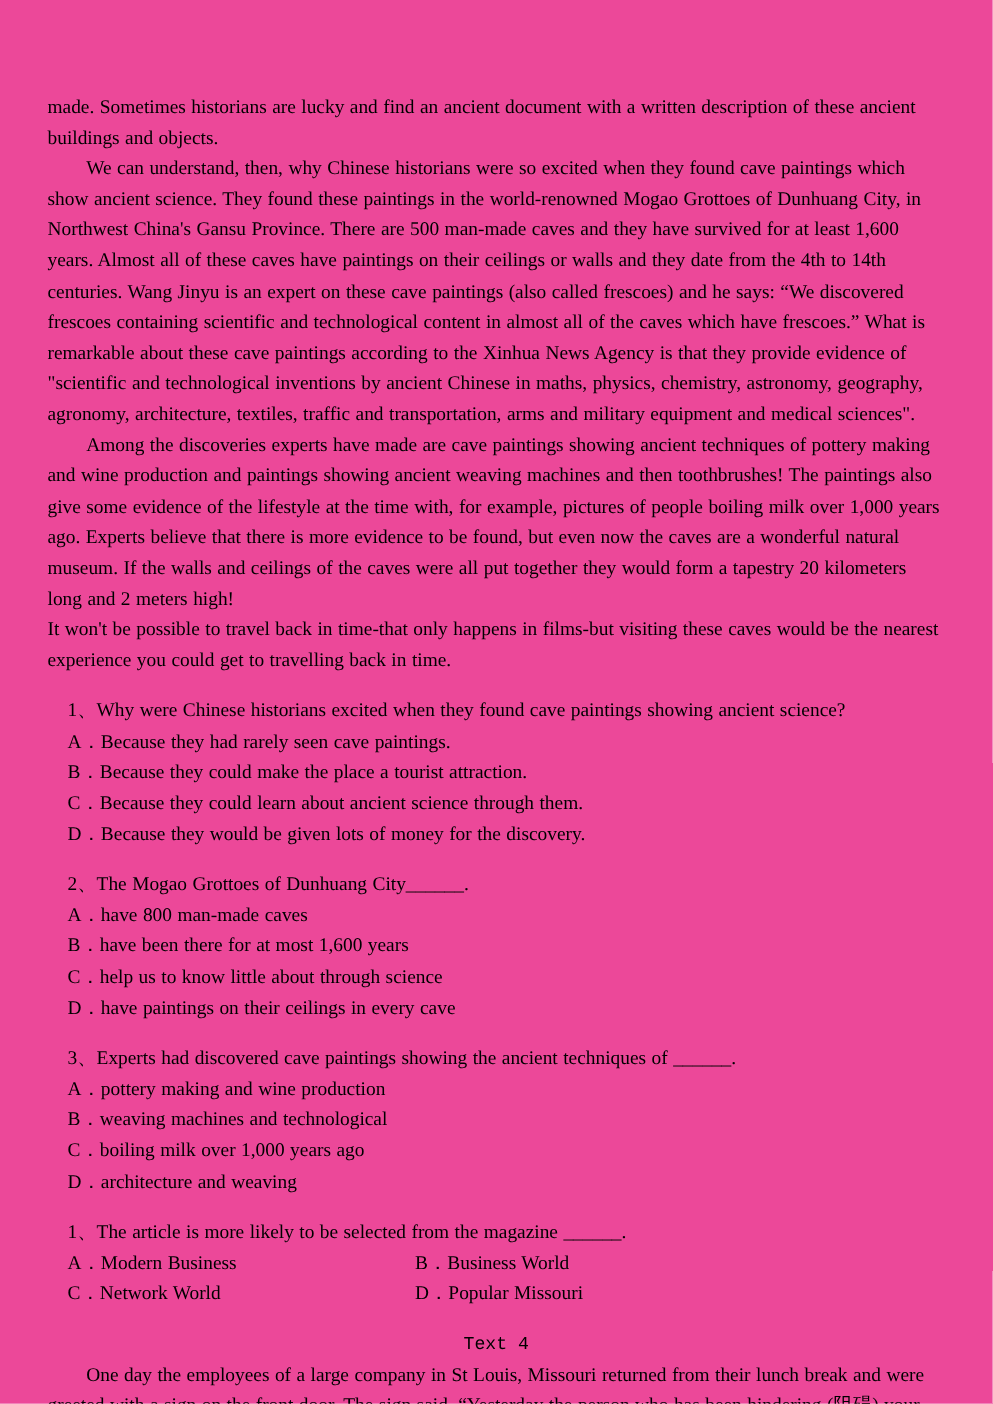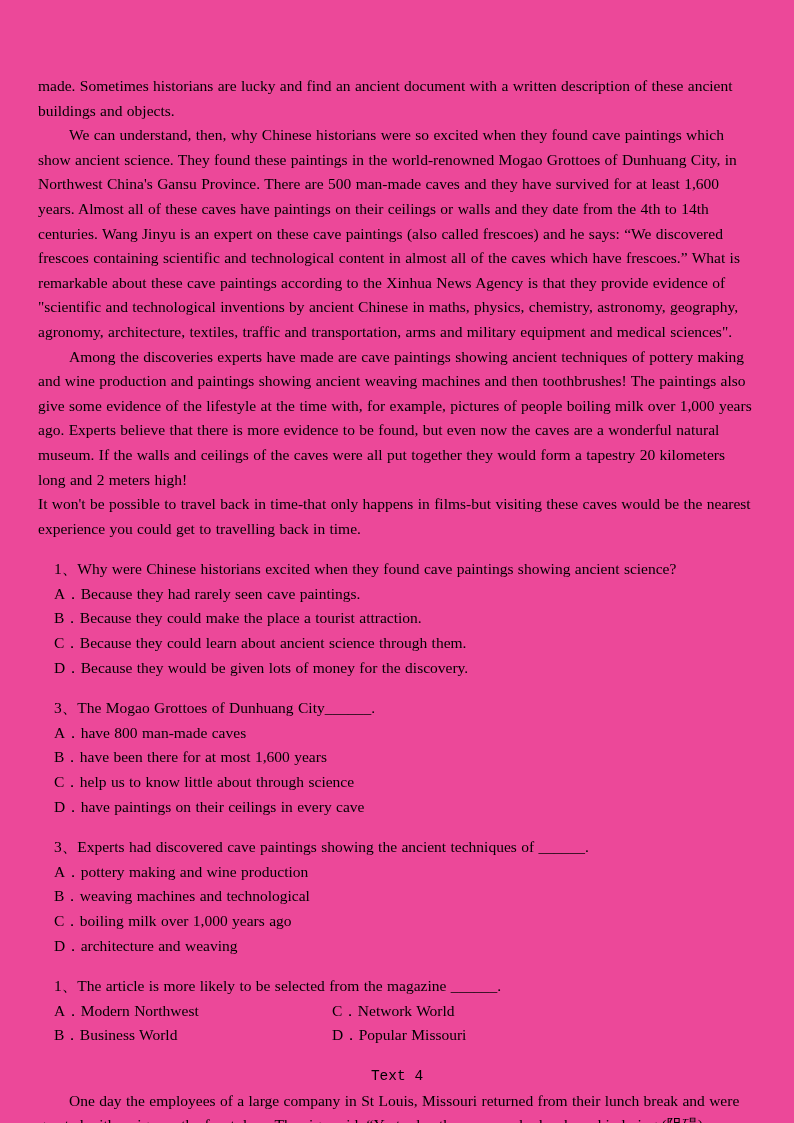--- a/index.html
+++ b/index.html
@@ -50,41 +50,41 @@
 
   <div class="question">
     <p class="q-stem">1、Why were Chinese historians excited when they found cave paintings showing ancient science?</p>
     <p class="q-option">A．Because they had rarely seen cave paintings.</p>
     <p class="q-option">B．Because they could make the place a tourist attraction.</p>
     <p class="q-option">C．Because they could learn about ancient science through them.</p>
     <p class="q-option">D．Because they would be given lots of money for the discovery.</p>
   </div>
 
   <div class="question">
-    <p class="q-stem">3、The Mogao Grottoes of Dunhuang City______.</p>
+    <p class="q-stem">2、The Mogao Grottoes of Dunhuang City______.</p>
     <p class="q-option">A．have 800 man-made caves</p>
     <p class="q-option">B．have been there for at most 1,600 years</p>
     <p class="q-option">C．help us to know little about through science</p>
     <p class="q-option">D．have paintings on their ceilings in every cave</p>
   </div>
 
   <div class="question">
     <p class="q-stem">3、Experts had discovered cave paintings showing the ancient techniques of ______.</p>
     <p class="q-option">A．pottery making and wine production</p>
     <p class="q-option">B．weaving machines and technological</p>
     <p class="q-option">C．boiling milk over 1,000 years ago</p>
     <p class="q-option">D．architecture and weaving</p>
   </div>
 
   <div class="question">
     <p class="q-stem">1、The article is more likely to be selected from the magazine ______.</p>
     <div class="option-grid">
-      <p class="q-option">A．Modern Northwest</p>
+      <p class="q-option">A．Modern Business</p>
+      <p class="q-option">B．Business World</p>
       <p class="q-option">C．Network World</p>
-      <p class="q-option">B．Business World</p>
       <p class="q-option">D．Popular Missouri</p>
     </div>
   </div>
 
   <div class="text4-heading">Text 4</div>
   <p class="para indent">One day the employees of a large company in St Louis, Missouri returned from their lunch break and were greeted with a sign on the front door. The sign said, “Yesterday the person who has been hindering (阻碍) your growth in this company passed away. We invite you to join the funeral in the room that has been prepared in the gym.”</p>
   <p class="para indent">At first everyone was sad to hear that one of their colleagues had died, but after a while they started getting curious about</p>
 
 </div>
 

